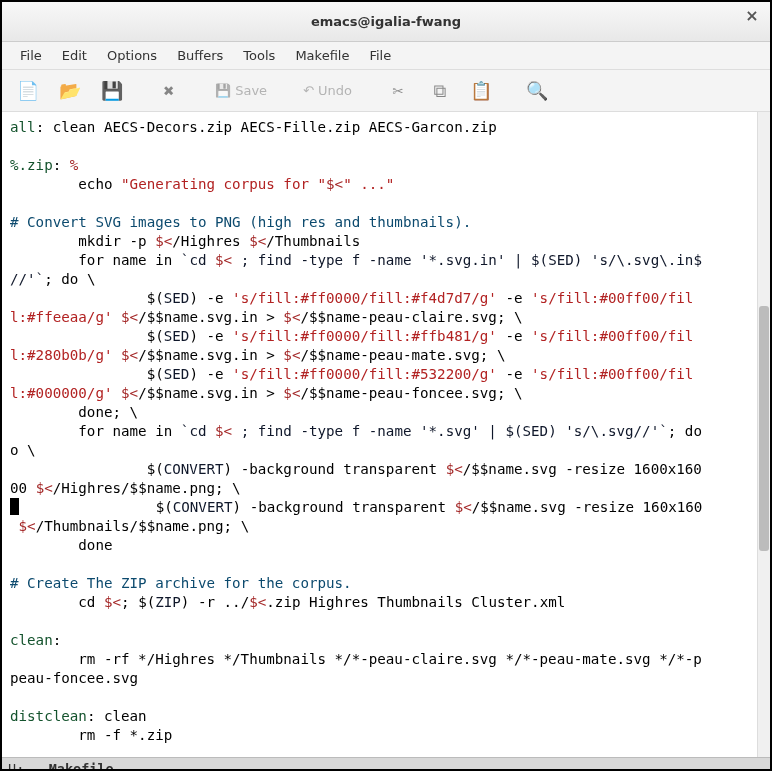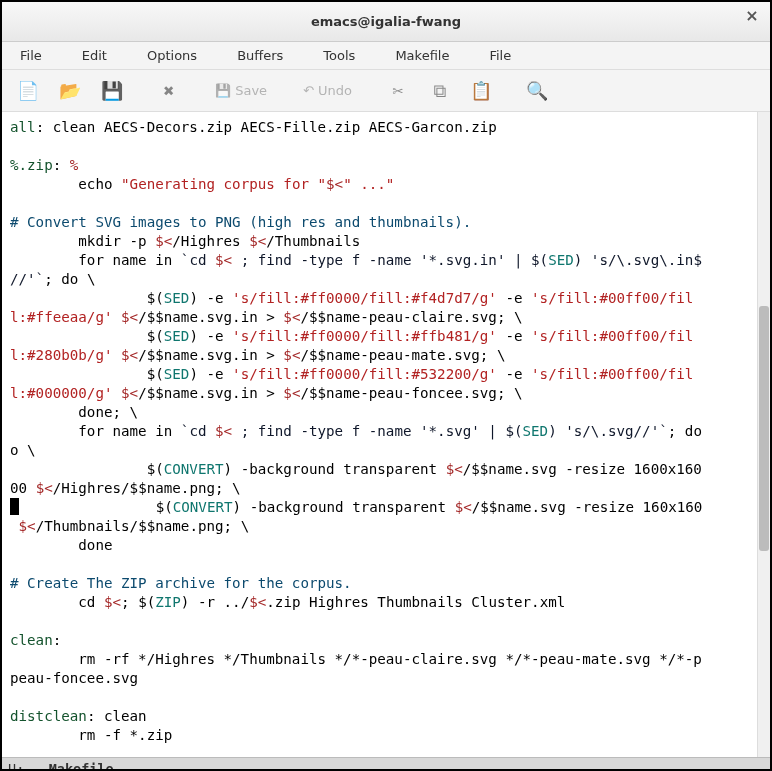--- a/index.html
+++ b/index.html
@@ -39,21 +39,20 @@
 .menubar {
   height: 28px;
   background: #f4f4f4;
   border-bottom: 1px solid #ddd;
   display: flex;
   align-items: center;
   padding: 0 8px;
   font-family: "DejaVu Sans", Arial, sans-serif;
   font-size: 13px;
   color: #333;
-  gap: 20px;
 }
 .menubar .menu-item {
   padding: 4px 10px;
   cursor: pointer;
 }
 .toolbar {
   height: 42px;
   background: #f4f4f4;
   border-bottom: 1px solid #ddd;
   display: flex;
@@ -119,21 +118,21 @@
   font-family: "DejaVu Sans Mono", "Courier New", monospace;
   font-size: 13.5px;
   color: #333;
 }
 .modeline .bufname { font-weight: bold; }
 
 .c-target { color: #14532d; }
 .c-var { color: #a52a2a; }
 .c-string { color: #b22222; }
 .c-comment { color: #0c4a6e; }
-.c-varname { color: #0f766e; }
+.c-varname { color: #0f172a; }
 .c-backtick { color: #0f172a; }
 .cursor {
   display: inline-block;
   width: 9px;
   height: 17px;
   background: #000;
   vertical-align: text-bottom;
 }
 </style>
 </head>

